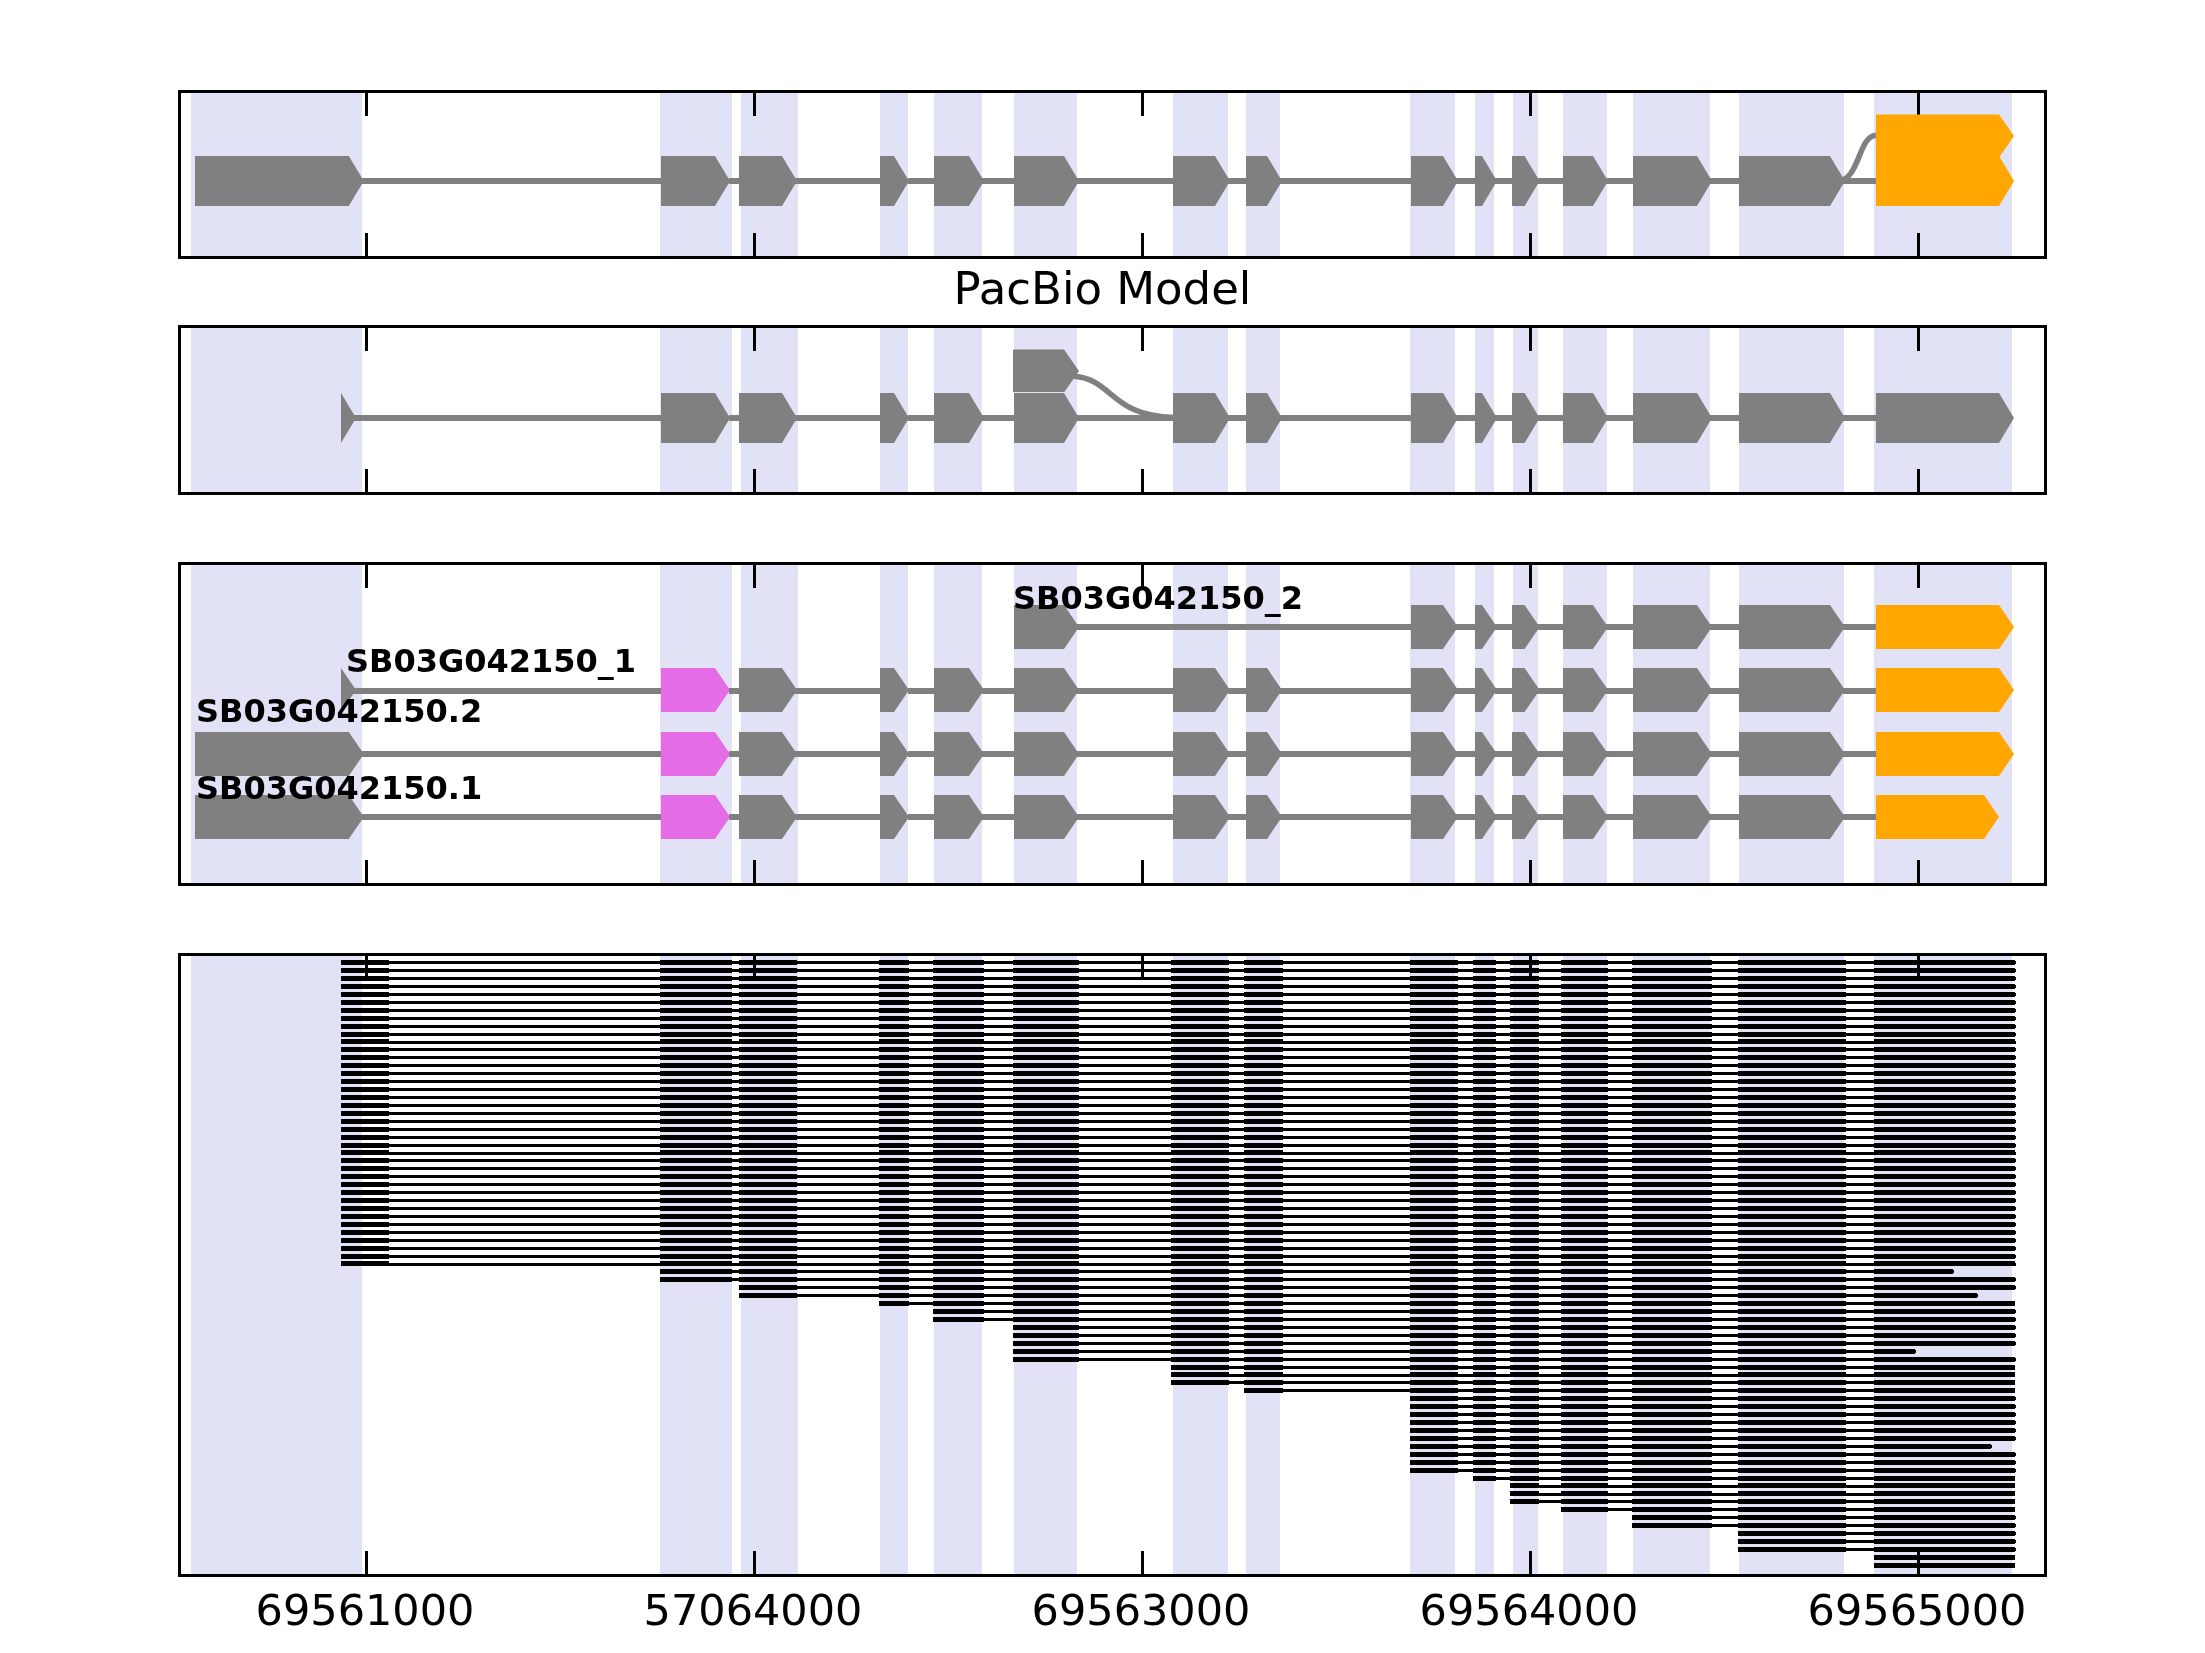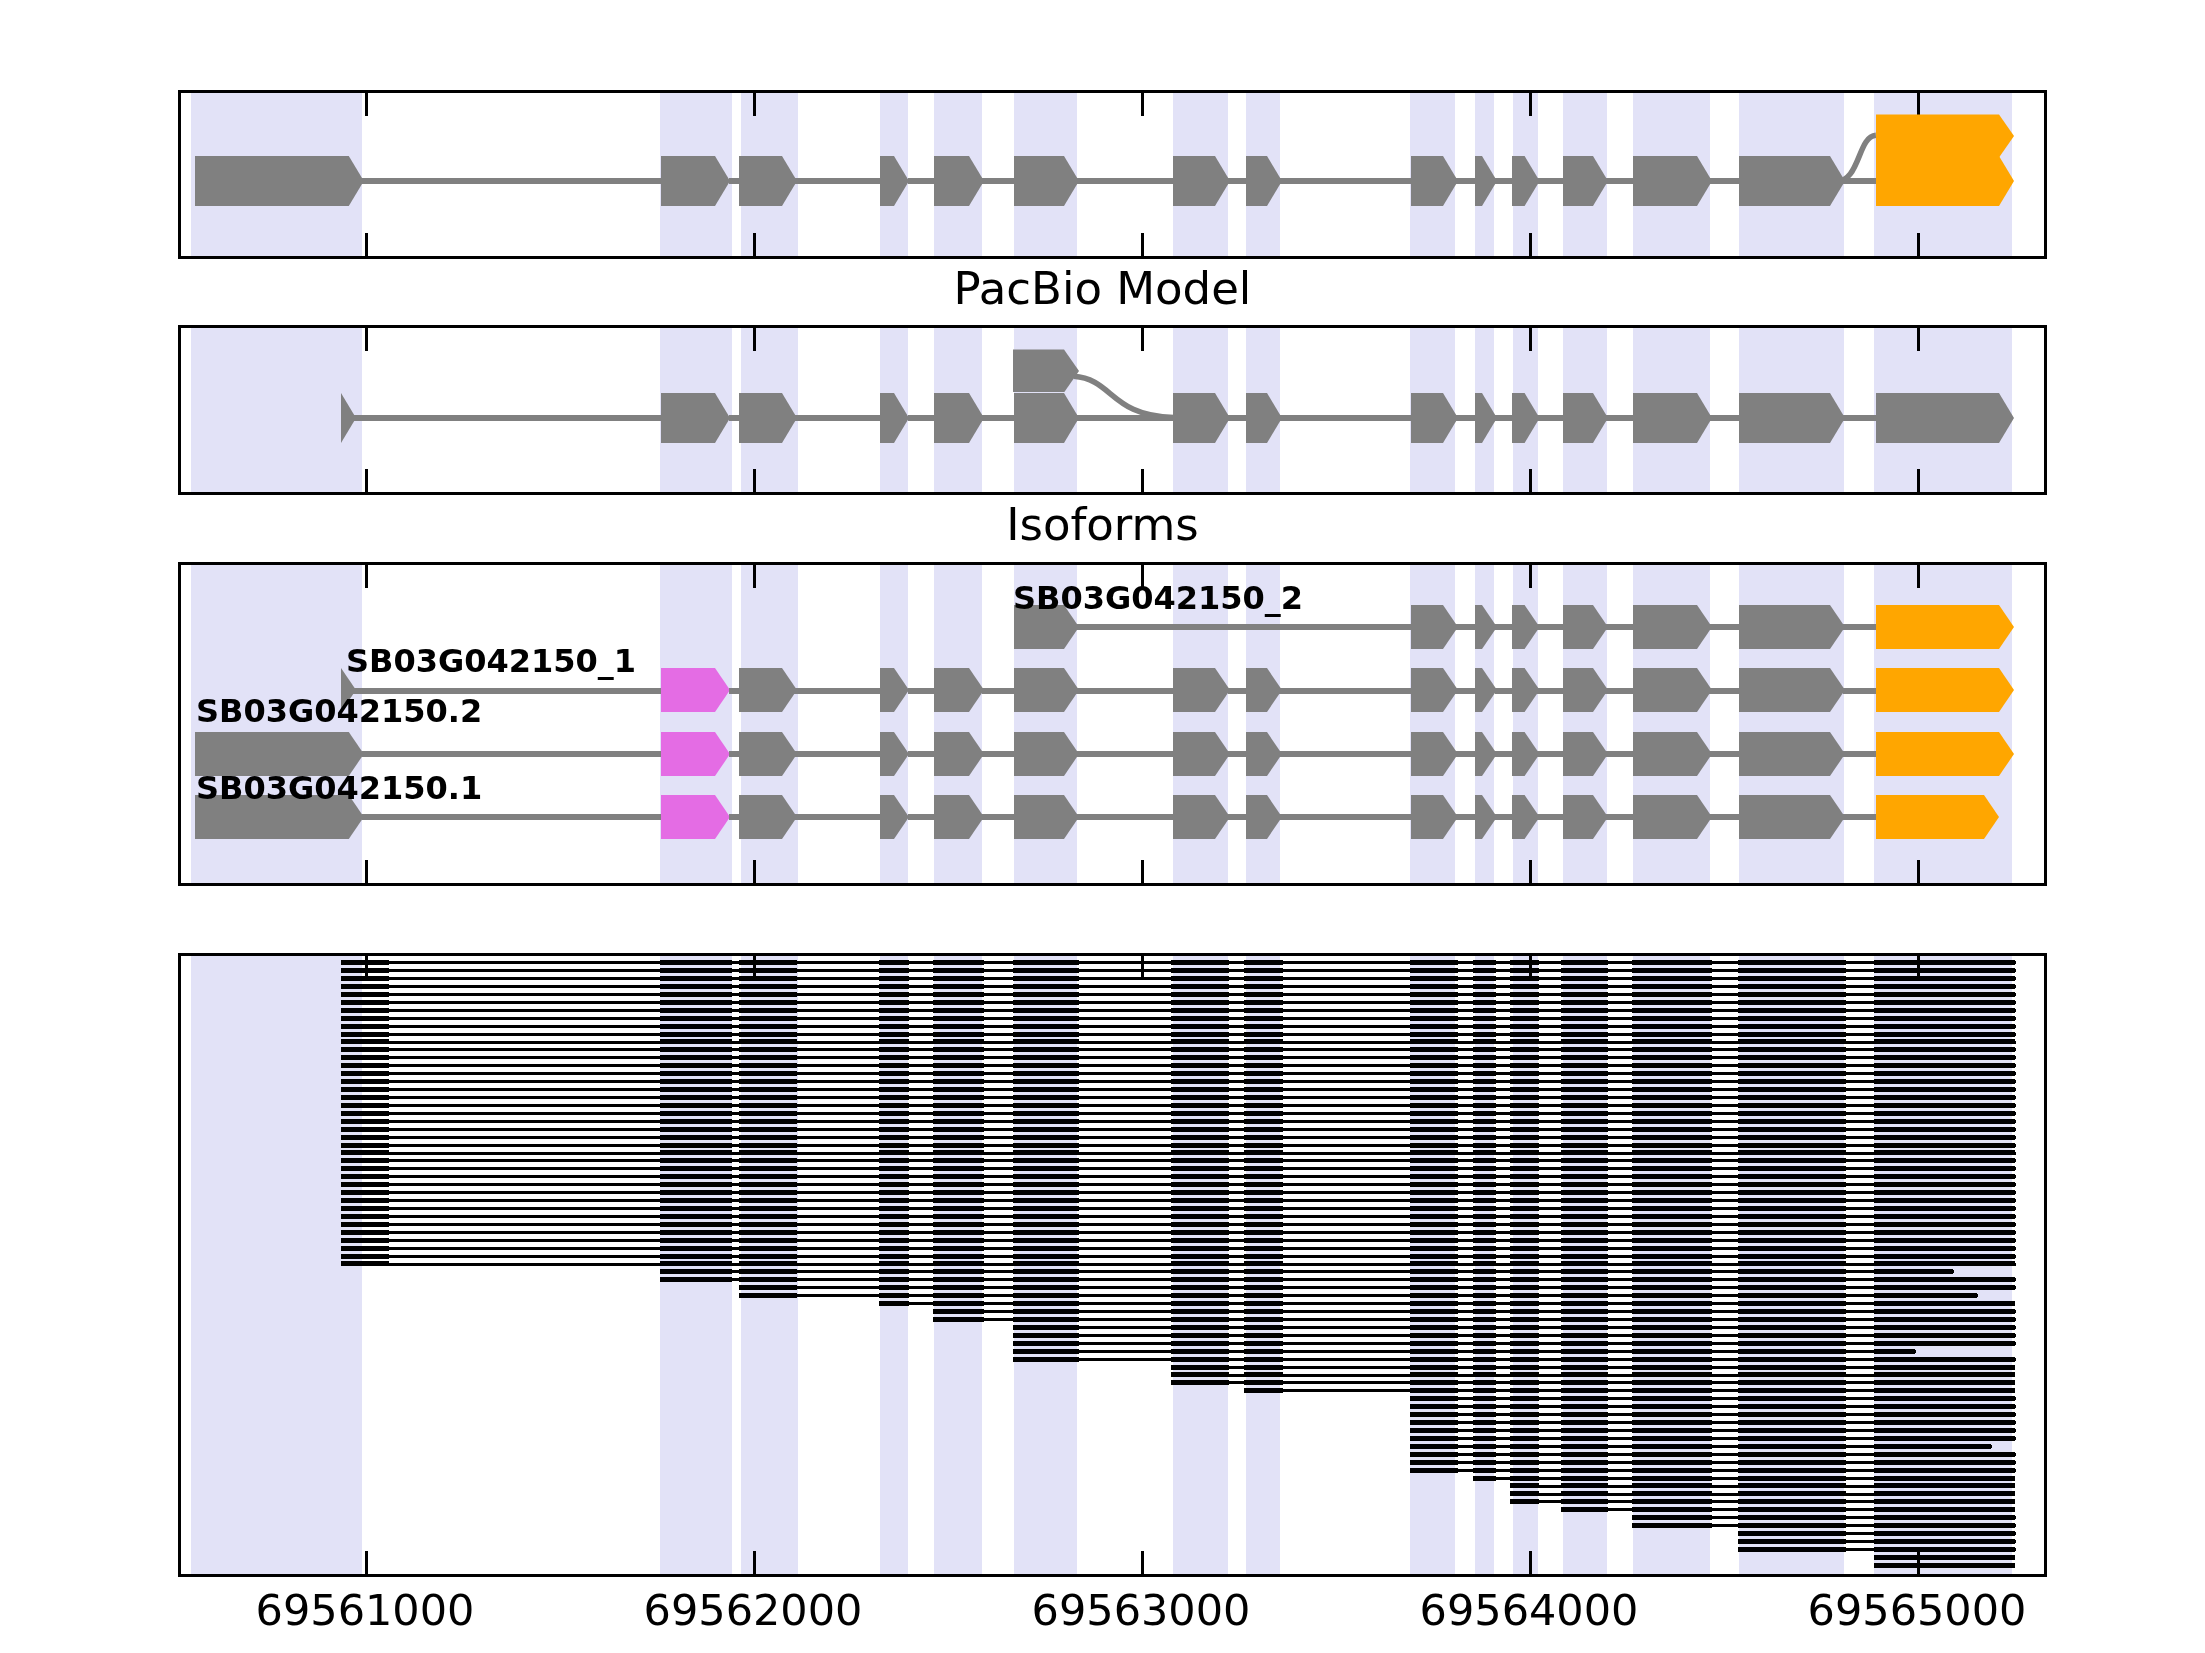--- a/index.html
+++ b/index.html
@@ -161,21 +161,20 @@
       <div class="intron-line" style="left: 1528px; width: 32px; top: 87px;"></div>
       <div class="exon fwd " style="left: 1558px; width: 106px; top: 65px; height: 50px;"></div>
       <div class="intron-line" style="left: 1662px; width: 34px; top: 87px;"></div>
       <div class="exon fwd " style="left: 1695px; width: 138px; top: 65px; height: 50px;"></div>
       <div class="exon fwd " style="left: 832px; width: 66px; top: 21.4px; height: 43px;"></div>
       <svg class="curve" width="179" height="96" style="left: 891px; top: 36px;" viewBox="0 0 260 140">
         <path d="M 2 18 C 60 22, 55 76, 148 78" stroke="#808080" stroke-width="8" fill="none"></path>
       </svg>
     </div>
 
-  <div class="panel-title" style="top:498px;font-size:45px;">Isoforms</div>
 
   <div class="track-panel" id="panel-isoforms" style="left:178px;top:562px;width:1869px;height:324px;">
       <div class="band" style="left: 9.6px; width: 171px;"></div>
       <div class="band" style="left: 479px; width: 72px;"></div>
       <div class="band" style="left: 560px; width: 57px;"></div>
       <div class="band" style="left: 699px; width: 27.6px;"></div>
       <div class="band" style="left: 753px; width: 48px;"></div>
       <div class="band" style="left: 833px; width: 63px;"></div>
       <div class="band" style="left: 992px; width: 55px;"></div>
       <div class="band" style="left: 1065px; width: 34px;"></div>
@@ -1272,20 +1271,20 @@
       <div class="read-block" style="left: 1557px; width: 108px; top: 591px; height: 4.9px;"></div>
       <div class="read-block" style="left: 1693px; width: 141px; top: 591px; height: 4.9px;"></div>
       <div class="read-line" style="left: 1693px; width: 141px; top: 600px;"></div>
       <div class="read-block" style="left: 1693px; width: 141px; top: 599px; height: 4.9px;"></div>
       <div class="read-line" style="left: 1693px; width: 141px; top: 608px;"></div>
       <div class="read-block" style="left: 1693px; width: 141px; top: 607px; height: 4.9px;"></div>
     </div>
 
   <div id="xaxis-labels">
       <div class="xlabel" style="font-size: 43px; left: 365px; top: 1585px;">69561000</div>
-      <div class="xlabel" style="font-size: 43px; left: 753px; top: 1585px;">69562000</div>
+      <div class="xlabel" style="font-size: 43px; left: 753px; top: 1585px;">57064000</div>
       <div class="xlabel" style="font-size: 43px; left: 1141px; top: 1585px;">69563000</div>
       <div class="xlabel" style="font-size: 43px; left: 1529px; top: 1585px;">69564000</div>
       <div class="xlabel" style="font-size: 43px; left: 1917px; top: 1585px;">69565000</div>
     </div>
 
 </div>
 
 
 </body></html>

